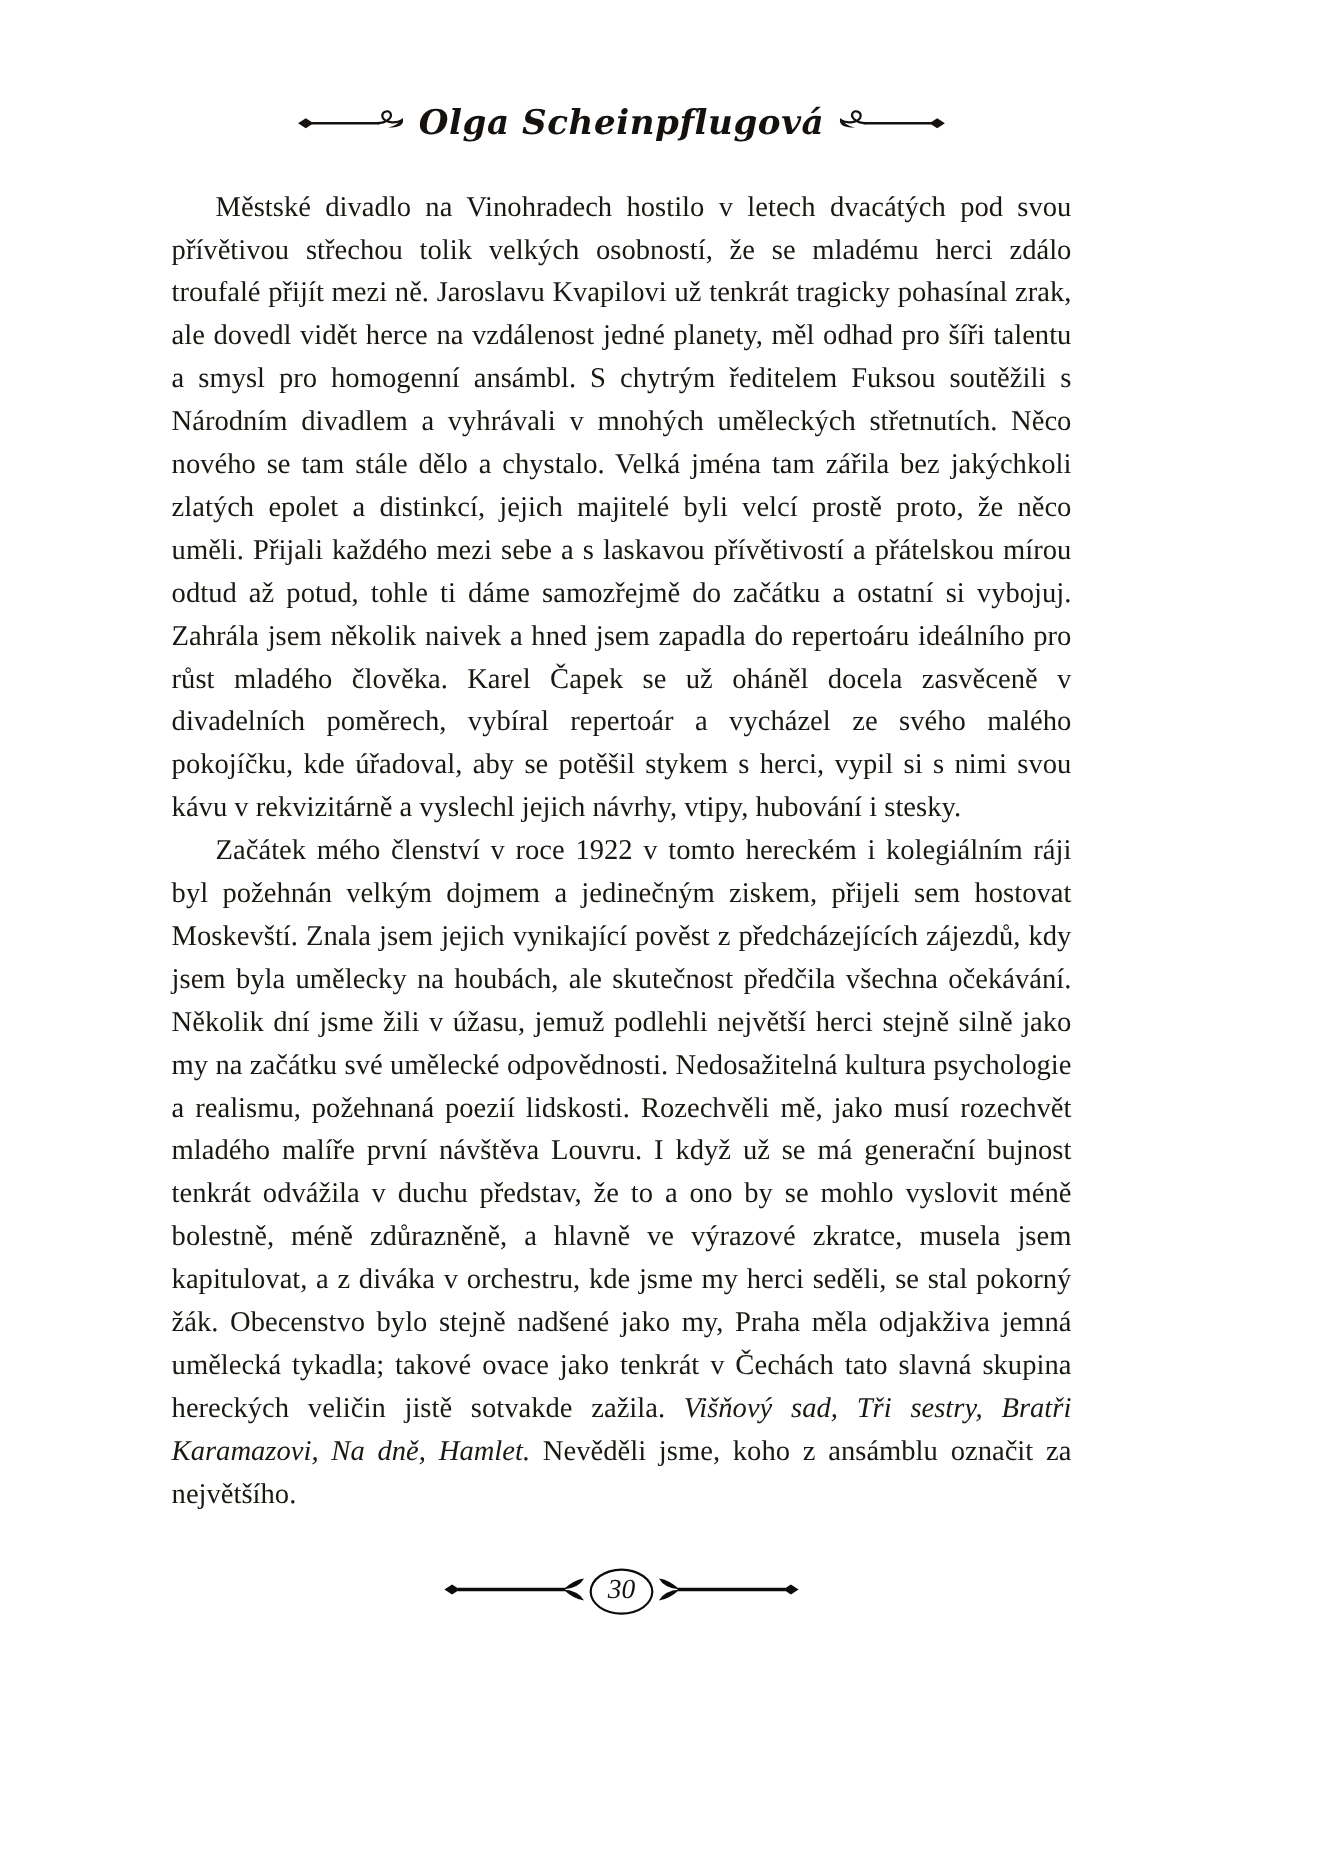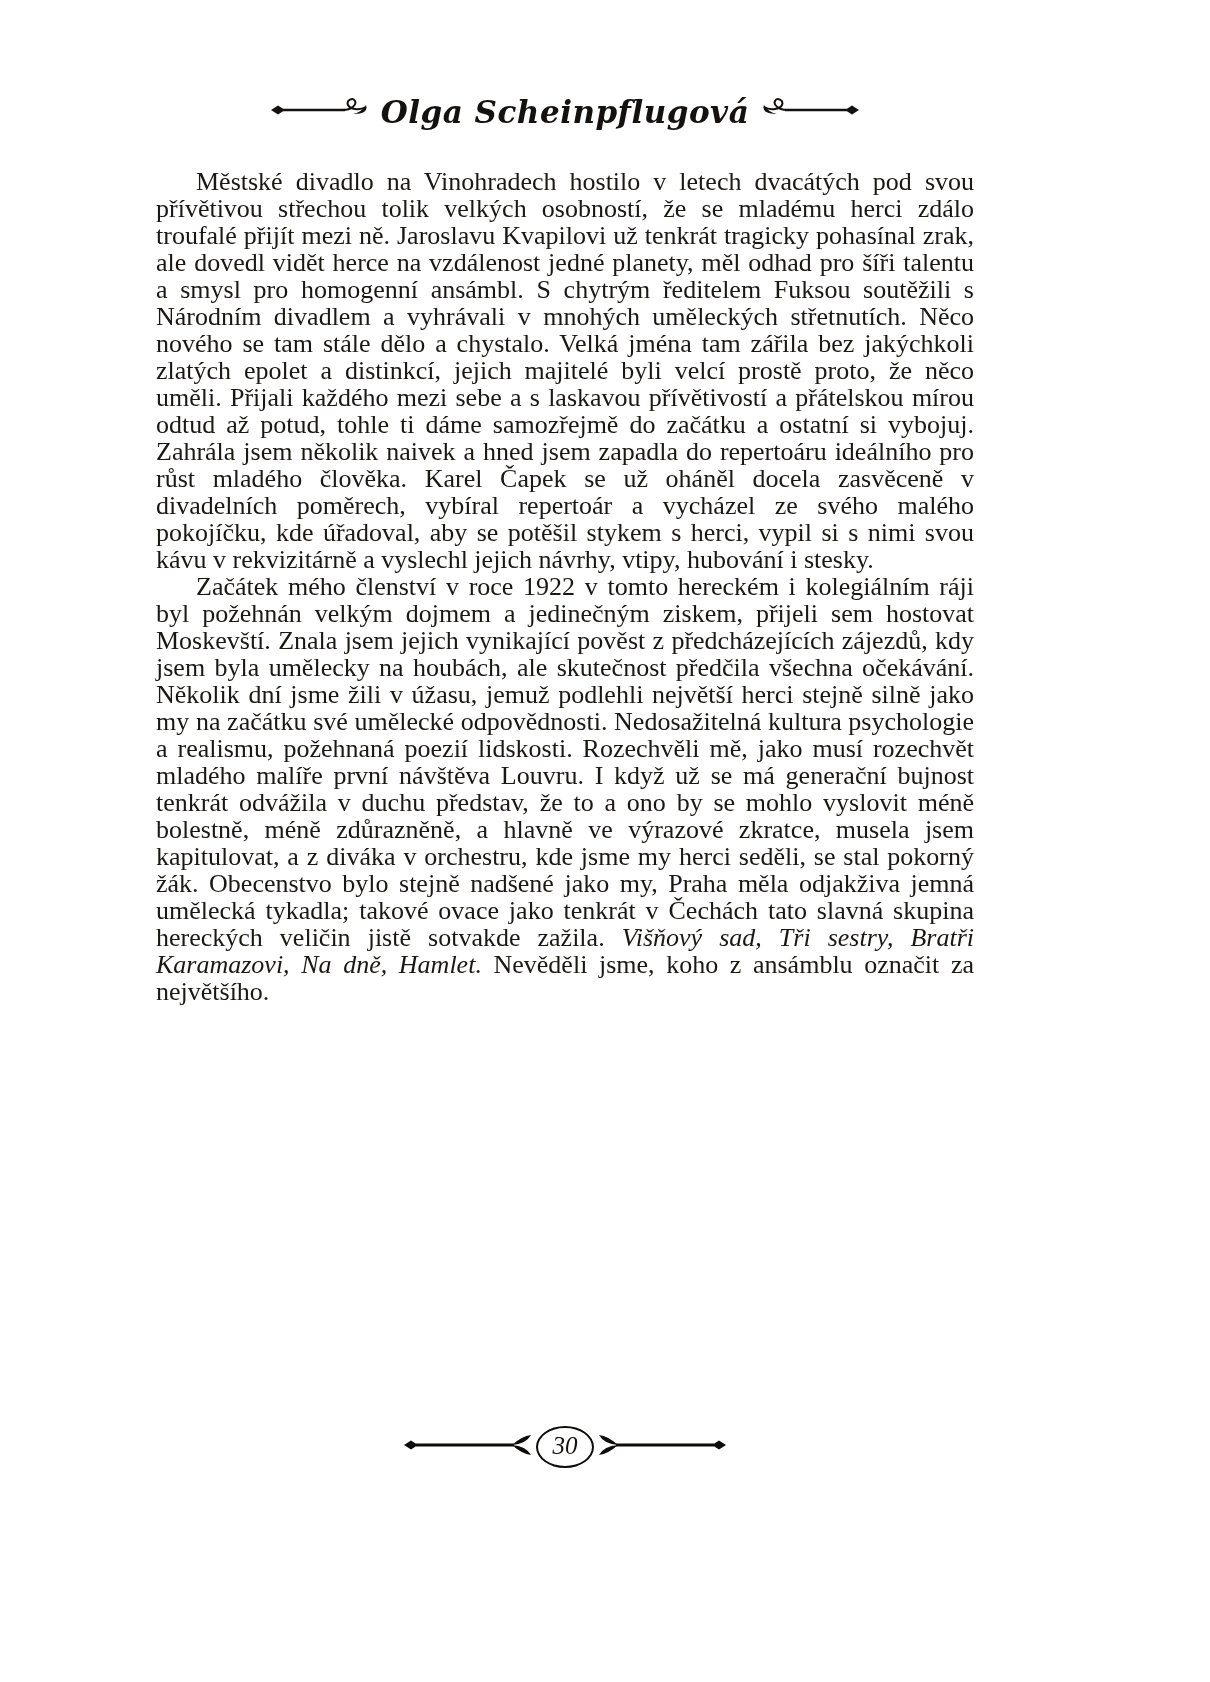--- a/index.html
+++ b/index.html
@@ -19,40 +19,40 @@
   .content {
     position: absolute;
     left: 156px;
     top: 0;
     width: 818px;
   }
   
   .page-header {
     margin-top: 94px;
     display: flex;
-    align-items: center;
+    align-items: flex-end;
     justify-content: center;
     gap: 12px;
   }
   .author {
     font-family: "DejaVu Serif", serif;
     font-style: italic;
     font-weight: 700;
     font-size: 31px;
     letter-spacing: 0.5px;
     white-space: nowrap;
     color: #14110e;
   }
   .flourish { display: block; }
   .flourish.right { transform: scaleX(-1); }
   
   .text-block {
     margin-top: 38px;
     font-size: 26px;
-    line-height: 27px;
+    line-height: 39px;
     text-align: justify;
     color: #1b1813;
   }
   .text-block p { margin: 0; text-indent: 40px; }
   .book-titles { font-style: italic; }
   
   .page-footer {
     position: absolute;
     left: 156px;
     top: 1426px;

